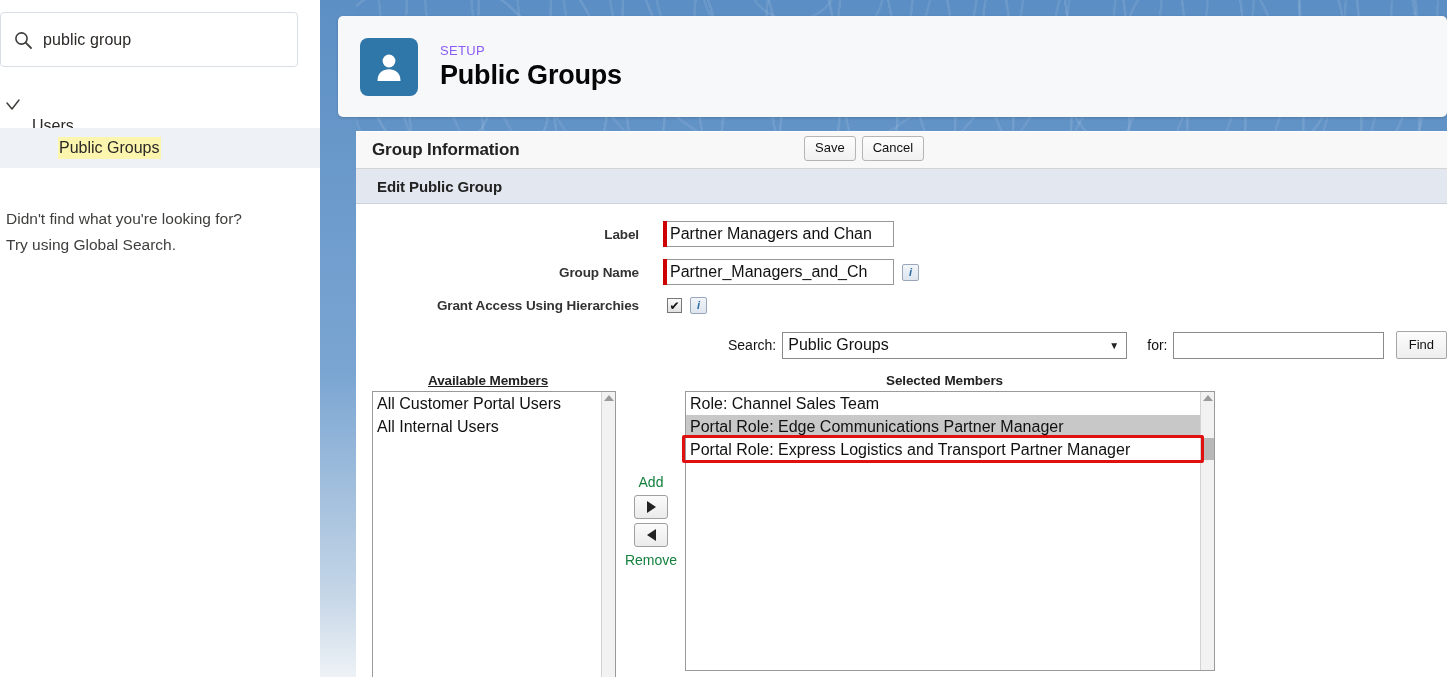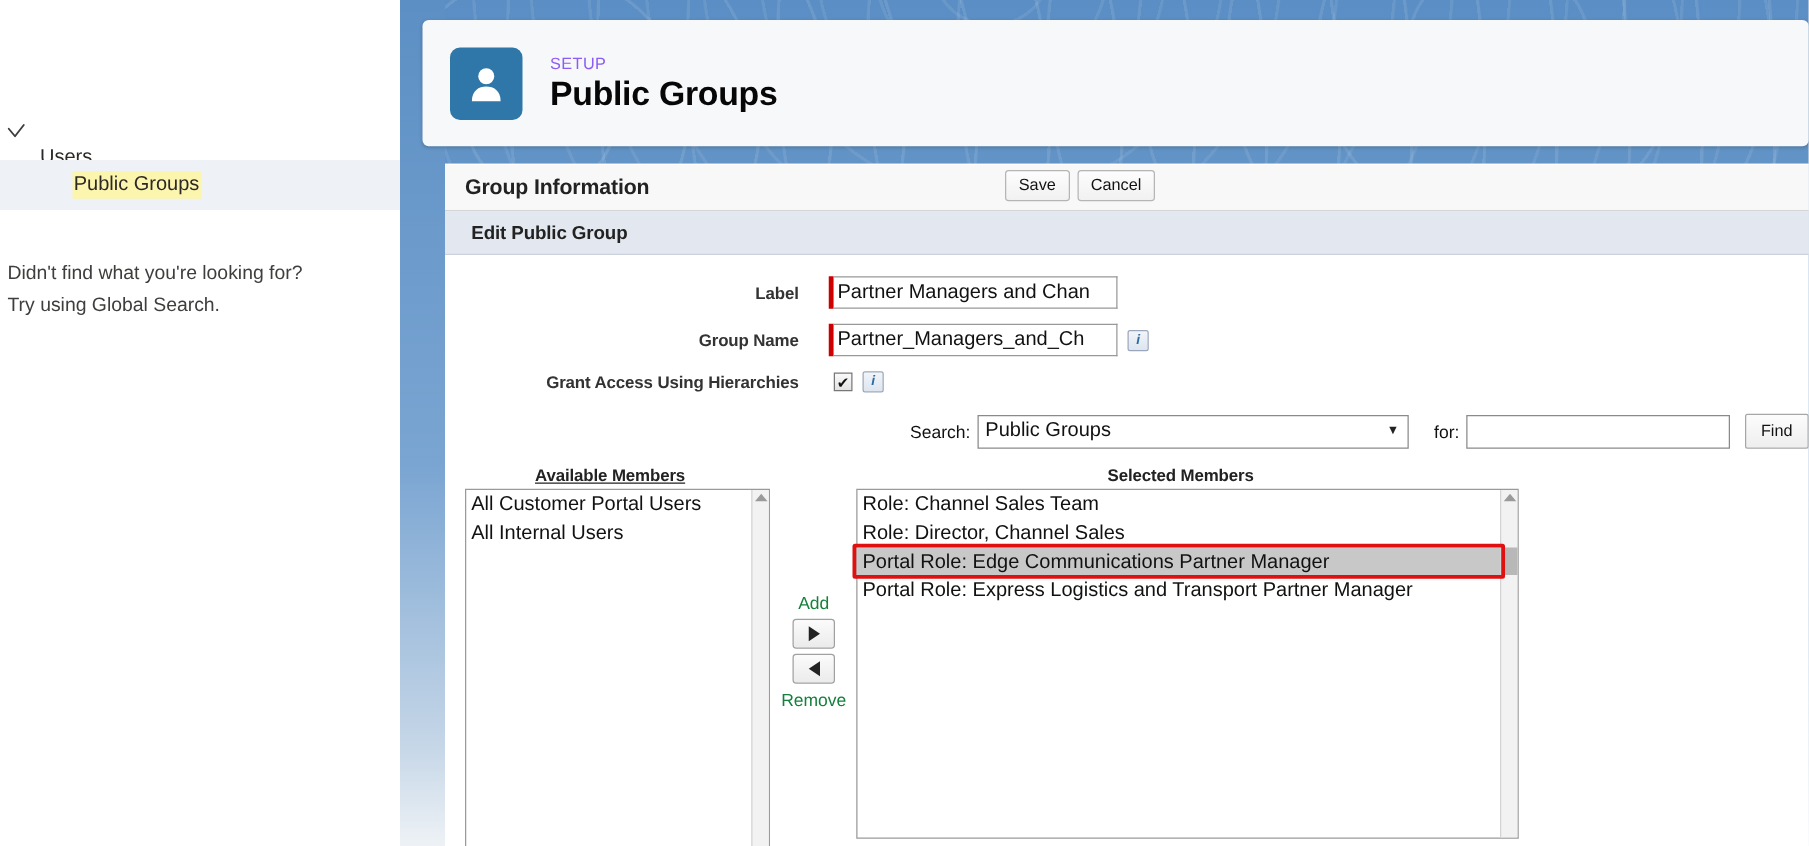--- a/index.html
+++ b/index.html
@@ -327,20 +327,29 @@
 </head>
 <body>
 
 <div id="root">
 
   <div class="blue-bg"></div>
   <div class="blue-gutter"></div>
 
   <div class="sidebar">
 
+    <div class="search-box">
+      <span class="search-icon">
+        <svg width="20" height="20" viewBox="0 0 20 20">
+          <circle cx="8.5" cy="8.5" r="5.6" fill="none" stroke="#3e3e3c" stroke-width="1.6"></circle>
+          <line x1="12.7" y1="12.7" x2="18" y2="18" stroke="#3e3e3c" stroke-width="1.8" stroke-linecap="round"></line>
+        </svg>
+      </span>
+      <span class="search-value">public group</span>
+    </div>
 
     <div class="nav-users">
       <span class="chev">
         <svg width="18" height="18" viewBox="0 0 18 18">
           <polyline points="3,6 8,12 15,3" fill="none" stroke="#3e3e3c" stroke-width="1.5" stroke-linecap="round" stroke-linejoin="round"></polyline>
         </svg>
       </span>
       <span class="nav-users-label">Users</span>
     </div>
 
@@ -443,21 +452,20 @@
           <div class="arrowbtn">
             <span class="tri-left"></span>
           </div>
           <div class="midlabel">Remove</div>
         </div>
 
         <div class="listbox sel">
           <div class="lb-inner">
             <div class="lb-items" id="sel-items">
                 <div class="lb-item">Role: Channel Sales Team</div>
-                <div class="lb-item">Role: Director, Channel Sales</div>
                 <div class="lb-item selected" id="highlighted-row">Portal Role: Edge Communications Partner Manager</div>
                 <div class="lb-item">Portal Role: Express Logistics and Transport Partner Manager</div>
               </div>
             <div class="lb-scroll sel-thumb">
               <span class="arrow-up"></span>
             </div>
           </div>
         </div>
       </div>
 

